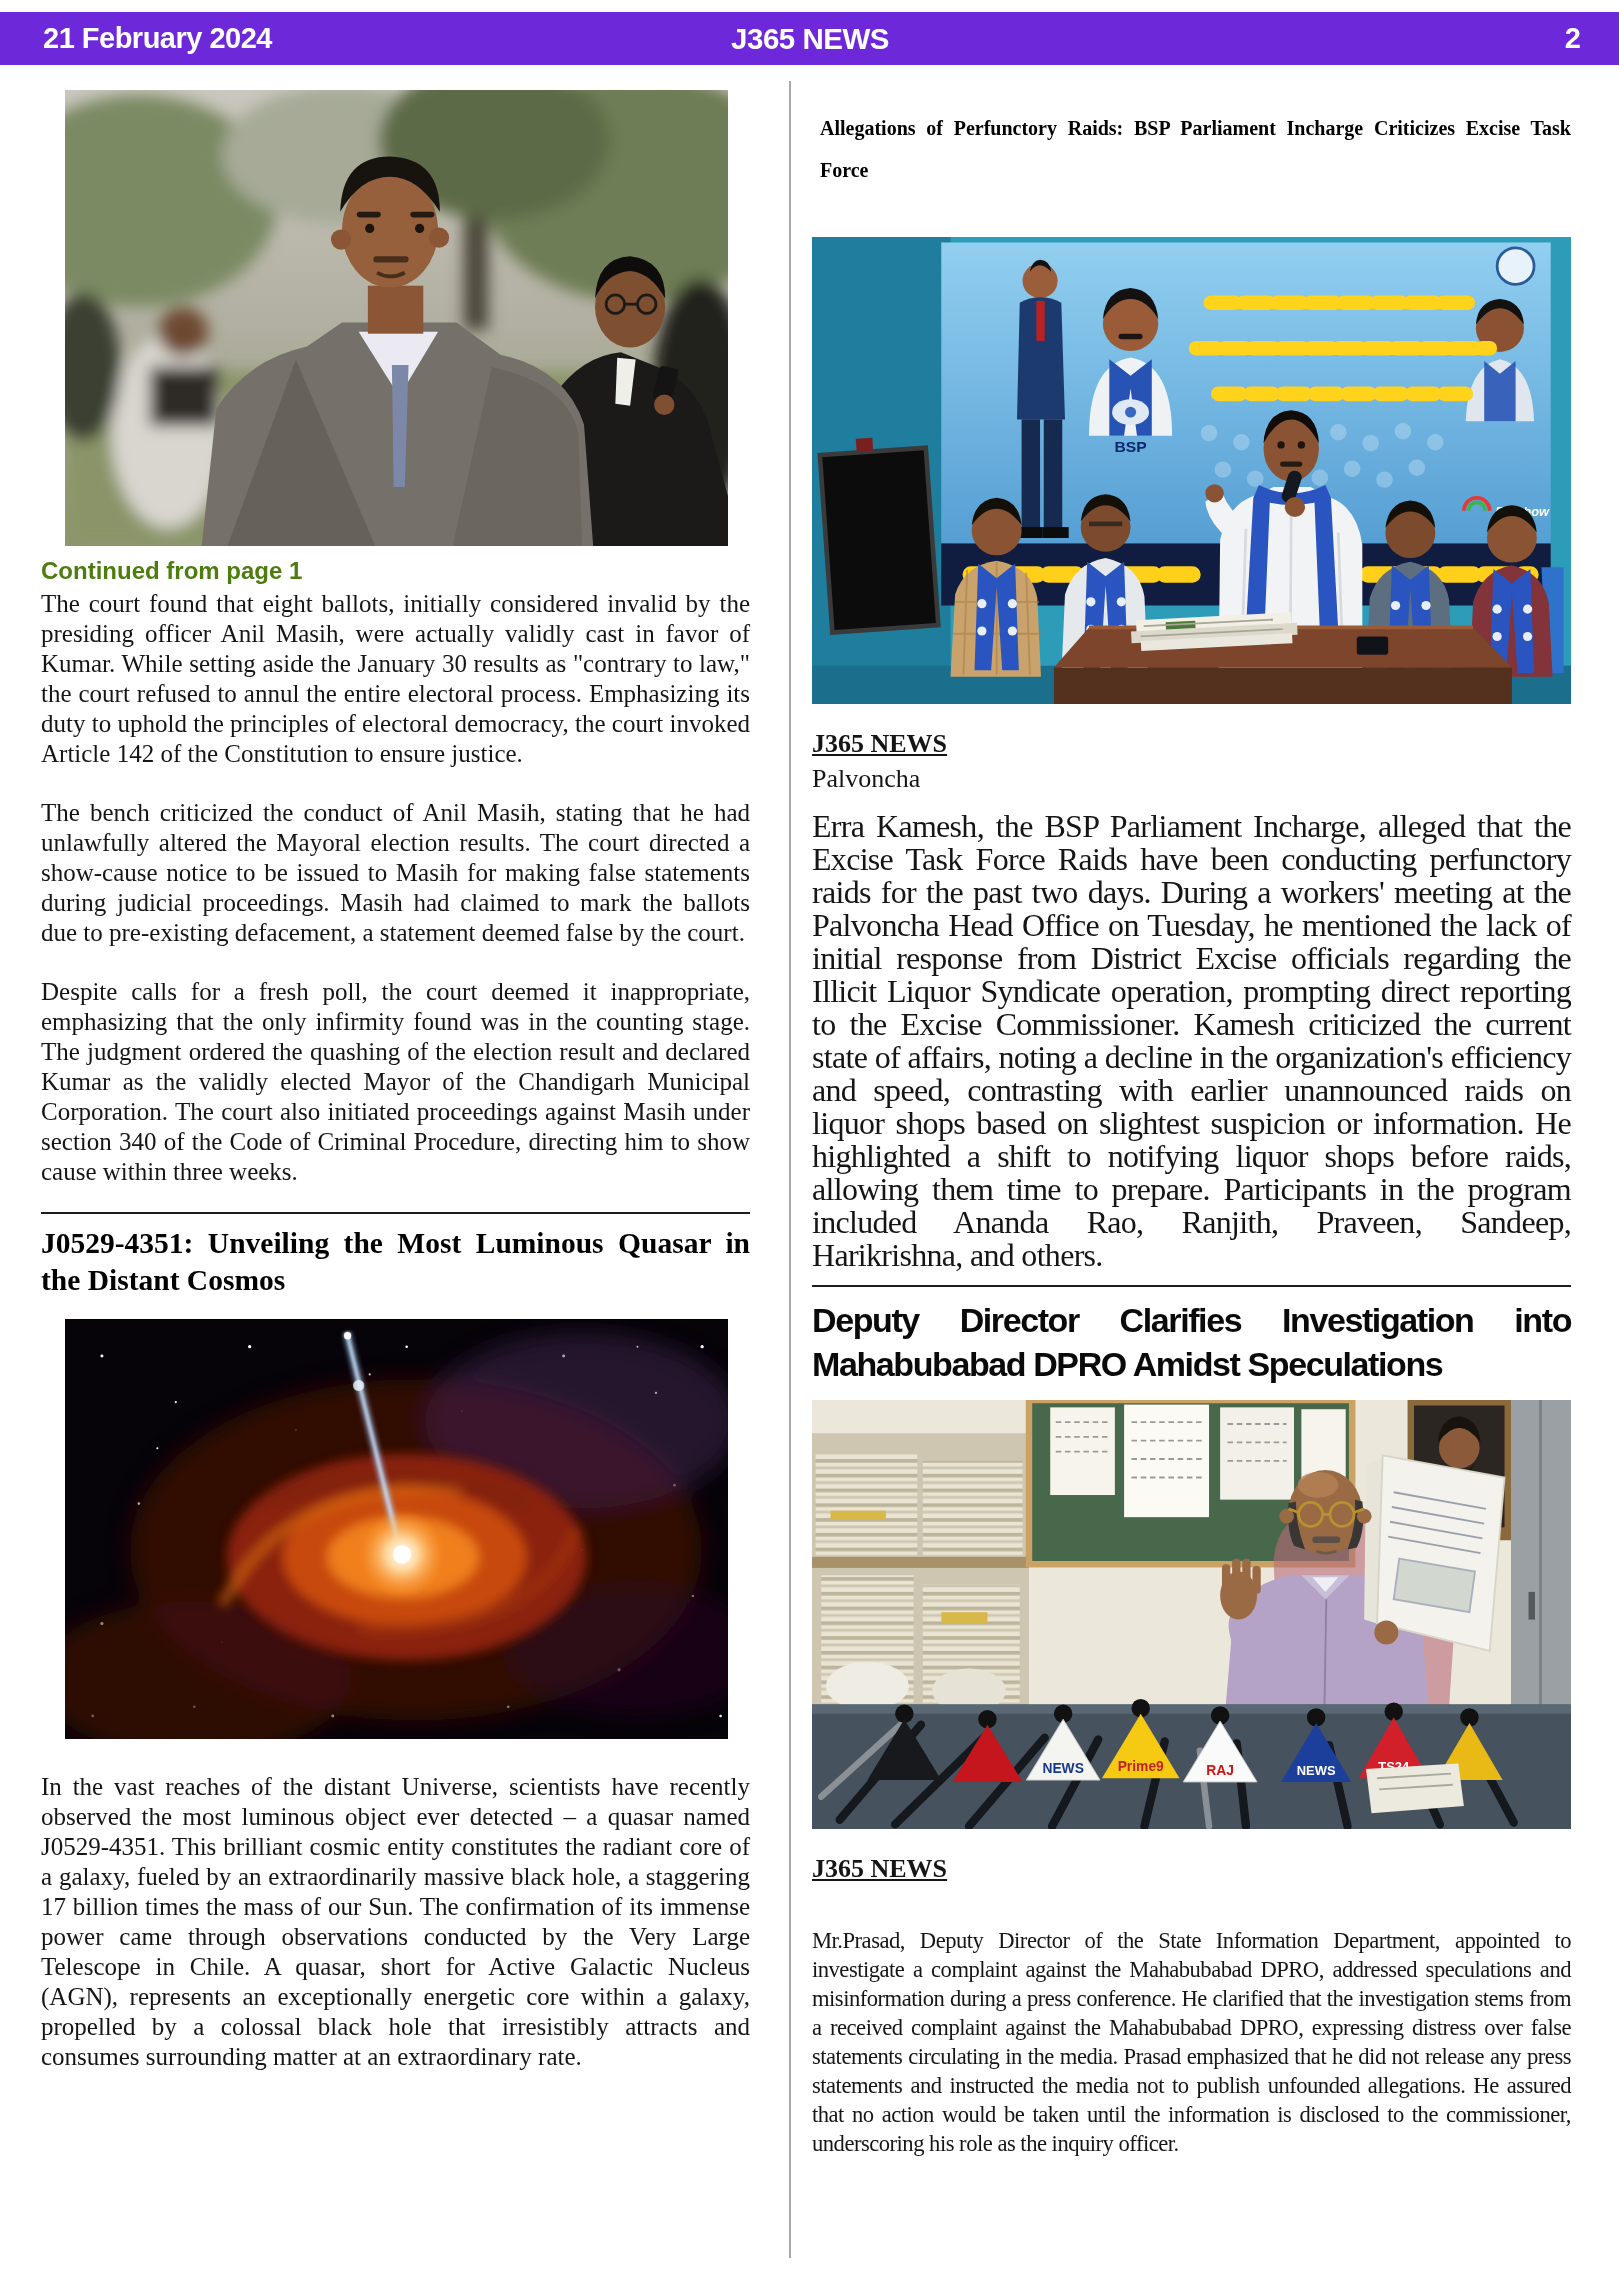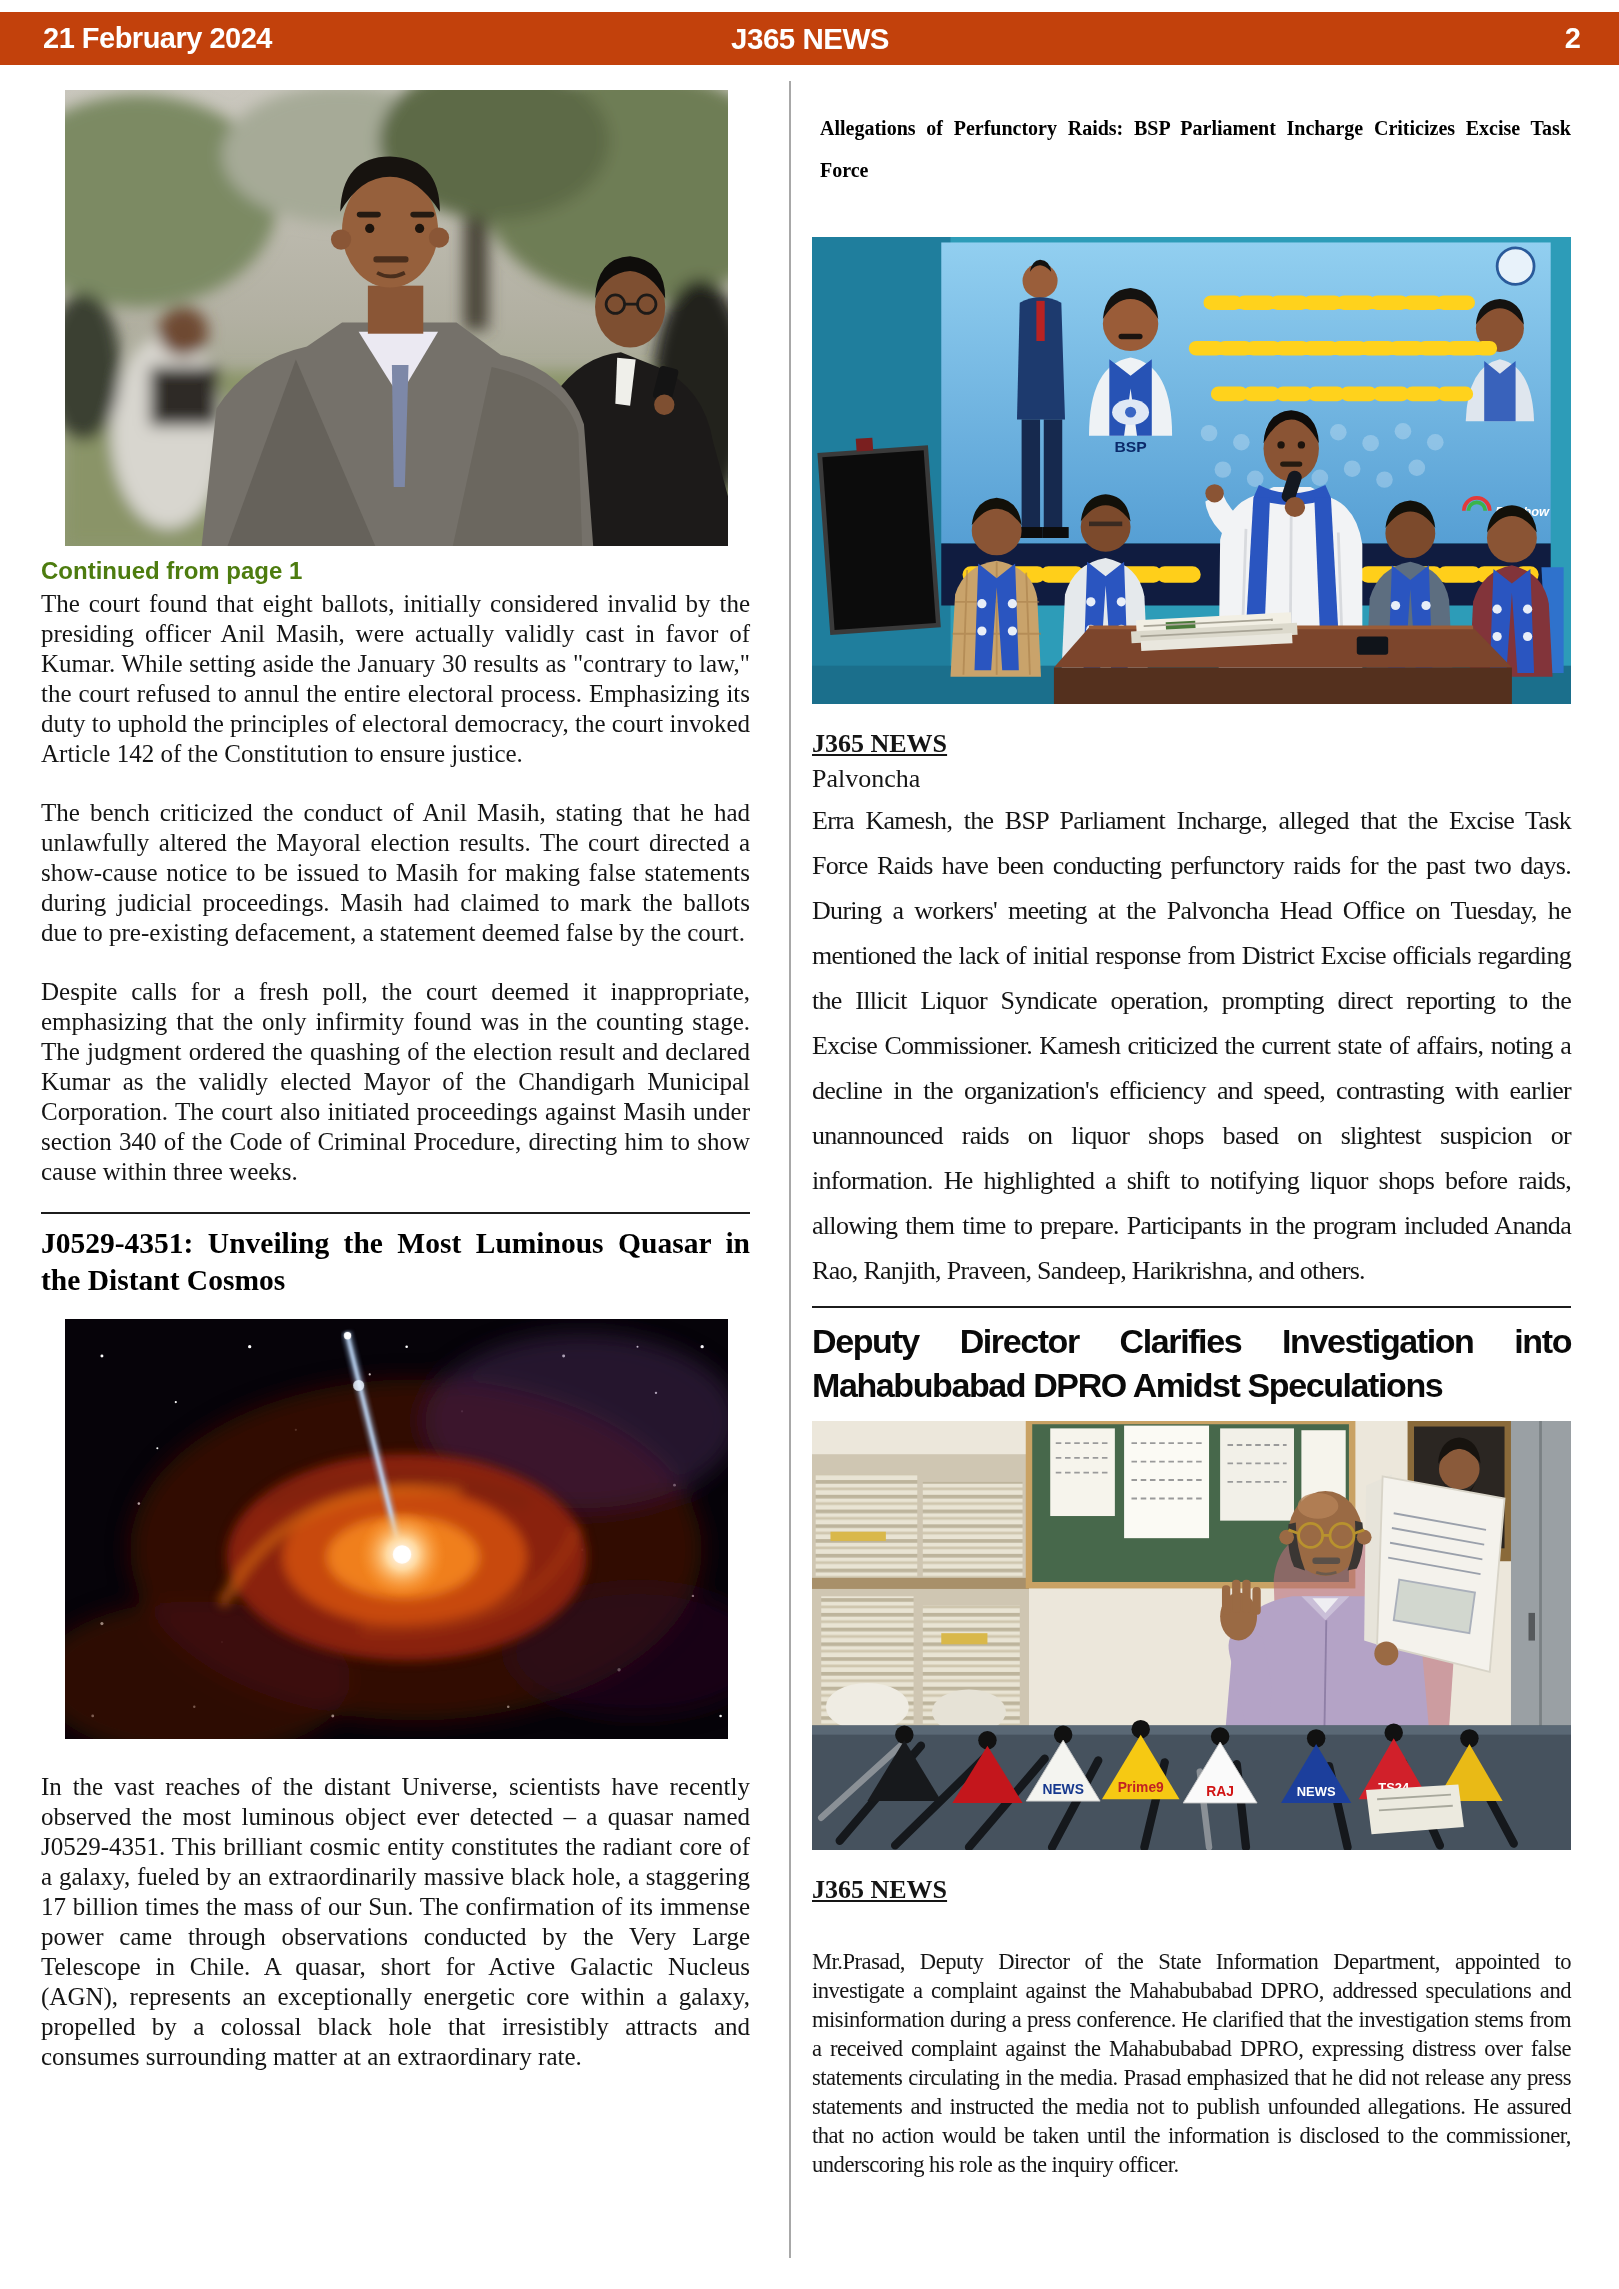--- a/index.html
+++ b/index.html
@@ -2,21 +2,21 @@
 <html style="font-size:14.8px"><head>
 <meta charset="utf-8">
 <style>
   html,body{margin:0;padding:0;}
   body{
     width:1620px;height:2290px;position:relative;background:#ffffff;
     font-family:"Liberation Serif", serif;color:#151515;overflow:hidden;
   }
   
   .header-bar{
-    position:absolute;top:12px;left:0;width:1620px;height:53px;background:#c2410c;
+    position:absolute;top:12px;left:0;width:1620px;height:53px;background:#6d28d9;
     font-family:"Liberation Sans", sans-serif;font-weight:bold;color:#fff;
   }
   .header-date{position:absolute;left:43px;top:0;line-height:53px;font-size:29px;letter-spacing:-0.5px;}
   .header-title{position:absolute;left:0;right:0;text-align:center;line-height:53px;font-size:29.5px;letter-spacing:-0.5px;}
   .header-page{position:absolute;right:39px;top:0;line-height:53px;font-size:29px;}
   
   .col-divider{position:absolute;left:789px;top:81px;width:1.8px;height:2177px;background:#a8a8a8;}
   .left-col{position:absolute;left:41px;top:65px;width:709px;}
   .right-col{position:absolute;left:812px;top:65px;width:759px;}
   
@@ -30,21 +30,21 @@
   .continued{color:#4d7c0f;font-family:"Liberation Sans", sans-serif;font-weight:bold;
     font-size:24px;margin:11px 0 3.7px 0;line-height:28px;}
   .body-left p{font-size:25px;line-height:30px;text-align:justify;margin:0 0 29px 0;}
   .rule{border:none;border-top:2.8px solid #1c1c1c;margin:0;}
   .rule-left{margin:-3.7px 0 0 0;}
   .headline-serif{font-family:"Liberation Serif", serif;font-weight:bold;color:#000;
     font-size:29.5px;line-height:37px;text-align:justify;margin:11px 0 0 0;}
   .headline-serif-right{font-size:20px;line-height:42px;margin:42px 0 0 8px;}
   .source{font-size:26px;font-weight:bold;text-decoration:underline;margin:24px 0 0 0;line-height:31px;}
   .location{font-size:26px;font-weight:normal;margin:3.7px 0 0 0;line-height:31px;}
-  .body-right1{font-size:26px;line-height:45px;letter-spacing:-0.7px;text-align:justify;margin:4px 0 0 0;}
+  .body-right1{font-size:32px;line-height:33px;letter-spacing:-0.7px;text-align:justify;margin:16px 0 0 0;}
   .rule-right1{margin:13px 0 0 0;}
   .headline-sans{font-family:"Liberation Sans", sans-serif;font-weight:bold;color:#0a0a0a;
     font-size:34px;line-height:44px;letter-spacing:-1.4px;text-align:justify;margin:11px 0 0 0;}
   .body-right2{font-size:22.6px;line-height:29px;letter-spacing:-0.5px;text-align:justify;margin:42px 0 0 0;}
   .quasar-par{margin:33px 0 0 0 !important;}
   svg text{font-family:"Liberation Sans", sans-serif;}
 </style>
 </head>
 <body>
 

